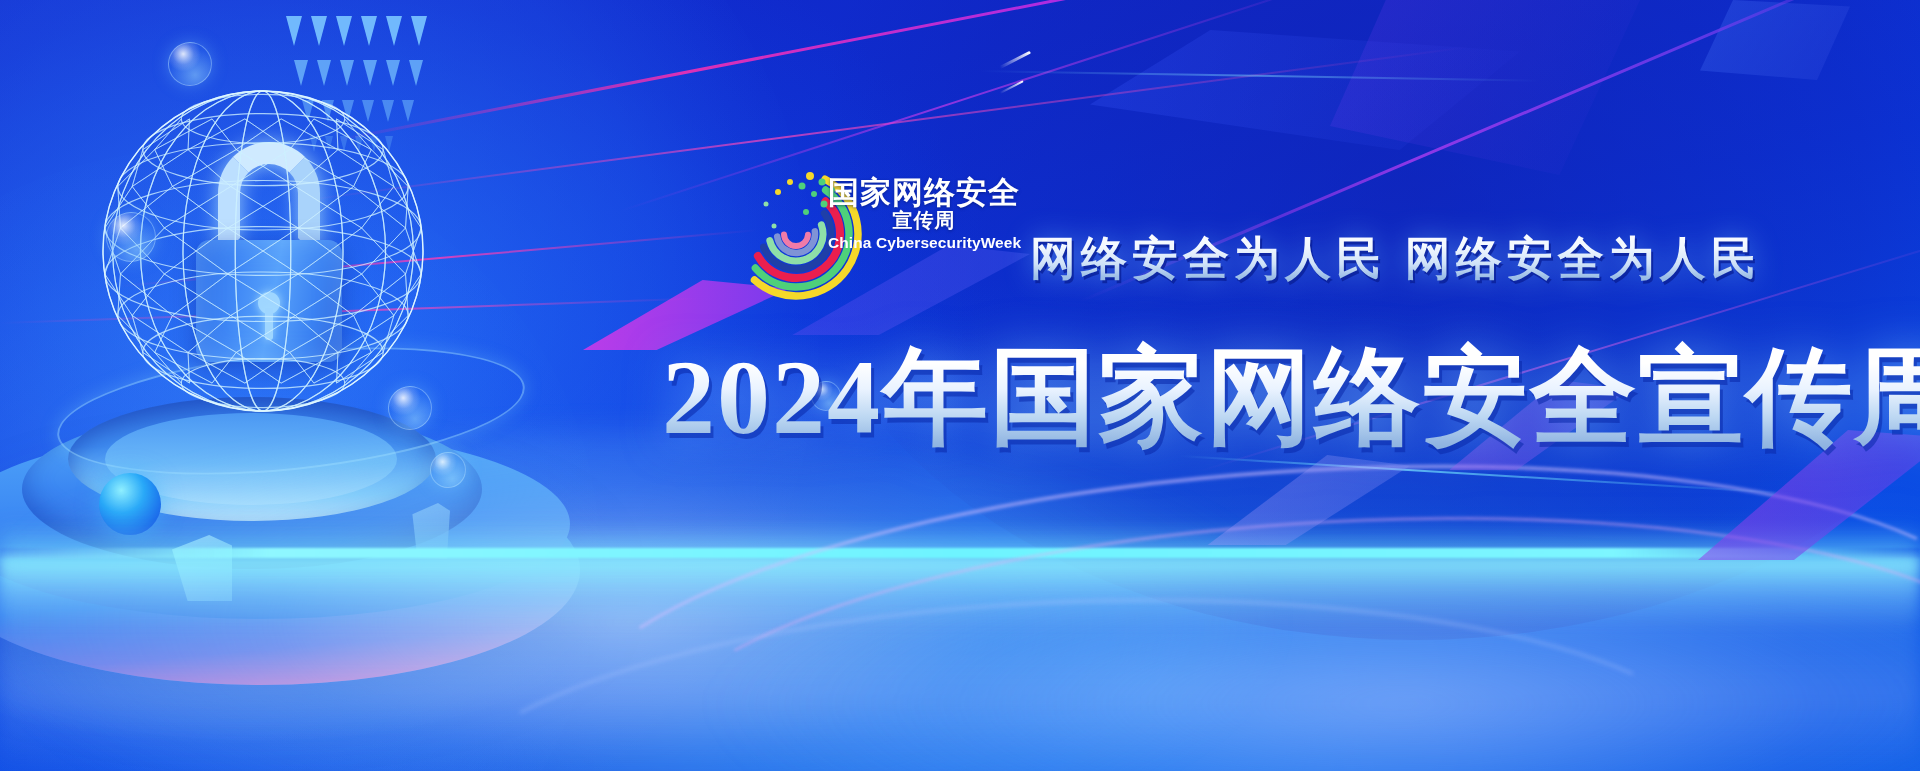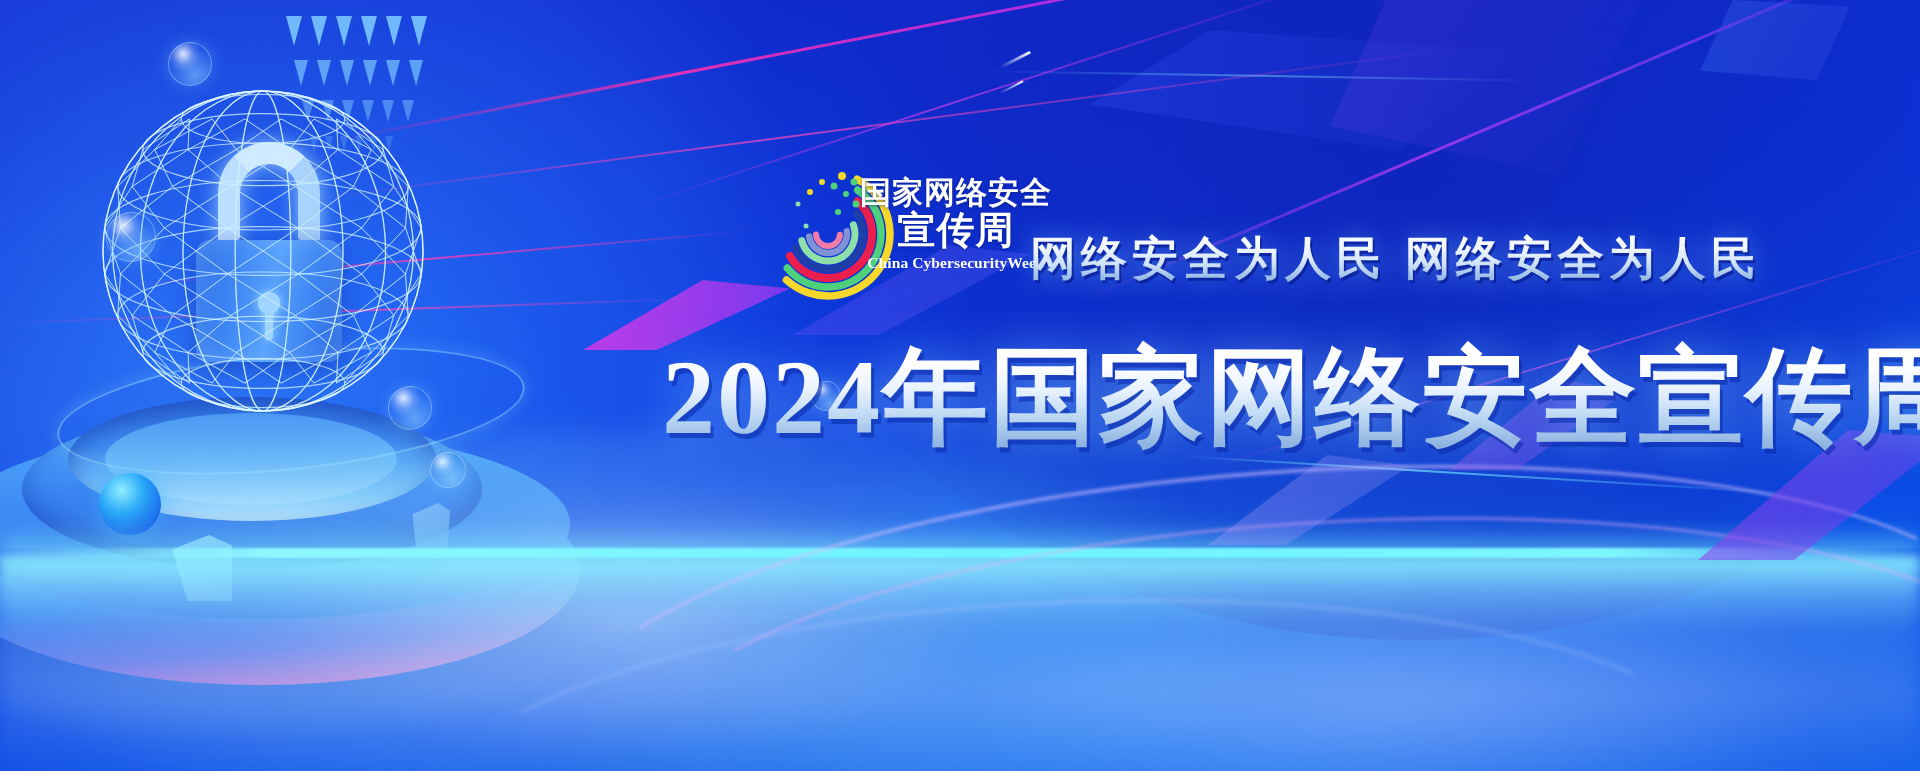--- a/index.html
+++ b/index.html
@@ -175,27 +175,27 @@
        filter:blur(16px); }
   .swoosh{ position:absolute; pointer-events:none; border-radius:50%; border:3px solid transparent; }
   .sw1{ left:560px; top:470px; width:1450px; height:420px;
         border-top:4px solid rgba(210,190,255,.55); transform:rotate(-4deg); filter:blur(1.5px); }
   .sw2{ left:640px; top:520px; width:1400px; height:400px;
         border-top:3px solid rgba(235,170,245,.45); transform:rotate(-3deg); filter:blur(1.5px); }
   .sw3{ left:430px; top:600px; width:1300px; height:380px;
         border-top:3px solid rgba(180,200,255,.40); transform:rotate(-2deg); filter:blur(2px); }
 
   
-  .logo{ position:absolute; left:750px; top:168px; width:300px; height:132px;font-family:Liberation Serif, serif; }
+  .logo{ position:absolute; left:718px; top:168px; width:300px; height:132px; }
   .logo-arcs{ position:absolute; left:0; top:0; width:130px; height:132px; }
   .logo-arcs svg{ width:100%; height:100%; overflow:visible; }
   .logo-text{ position:absolute; left:110px; top:8px; width:192px; text-align:center; }
   .logo-cn1{ font-size:31px; font-weight:700; color:#ffffff; letter-spacing:1px;
              line-height:1.08; white-space:nowrap; text-shadow:0 1px 3px rgba(0,20,90,.5); }
-  .logo-cn2{ font-size:38px; font-weight:700; color:#ffffff; letter-spacing:1px;
+  .logo-cn2{ font-size:20px; font-weight:700; color:#ffffff; letter-spacing:1px;
              line-height:1.12; text-shadow:0 1px 3px rgba(0,20,90,.5); }
   .logo-en{ font-size:15.5px; font-weight:600; color:#ffffff; letter-spacing:.1px;
             margin-top:2px; white-space:nowrap; }
 
   
   .slogan{
     position:absolute; left:1030px; top:228px; white-space:nowrap;
     font-size:46px; font-weight:700; letter-spacing:5px; font-family:"Liberation Sans", sans-serif;
     background:linear-gradient(180deg,#ffffff 0%, #f2f8ff 30%, #cfe2f8 58%, #9fc0e8 78%, #7ea8dc 100%);
     -webkit-background-clip:text; background-clip:text; color:transparent;

